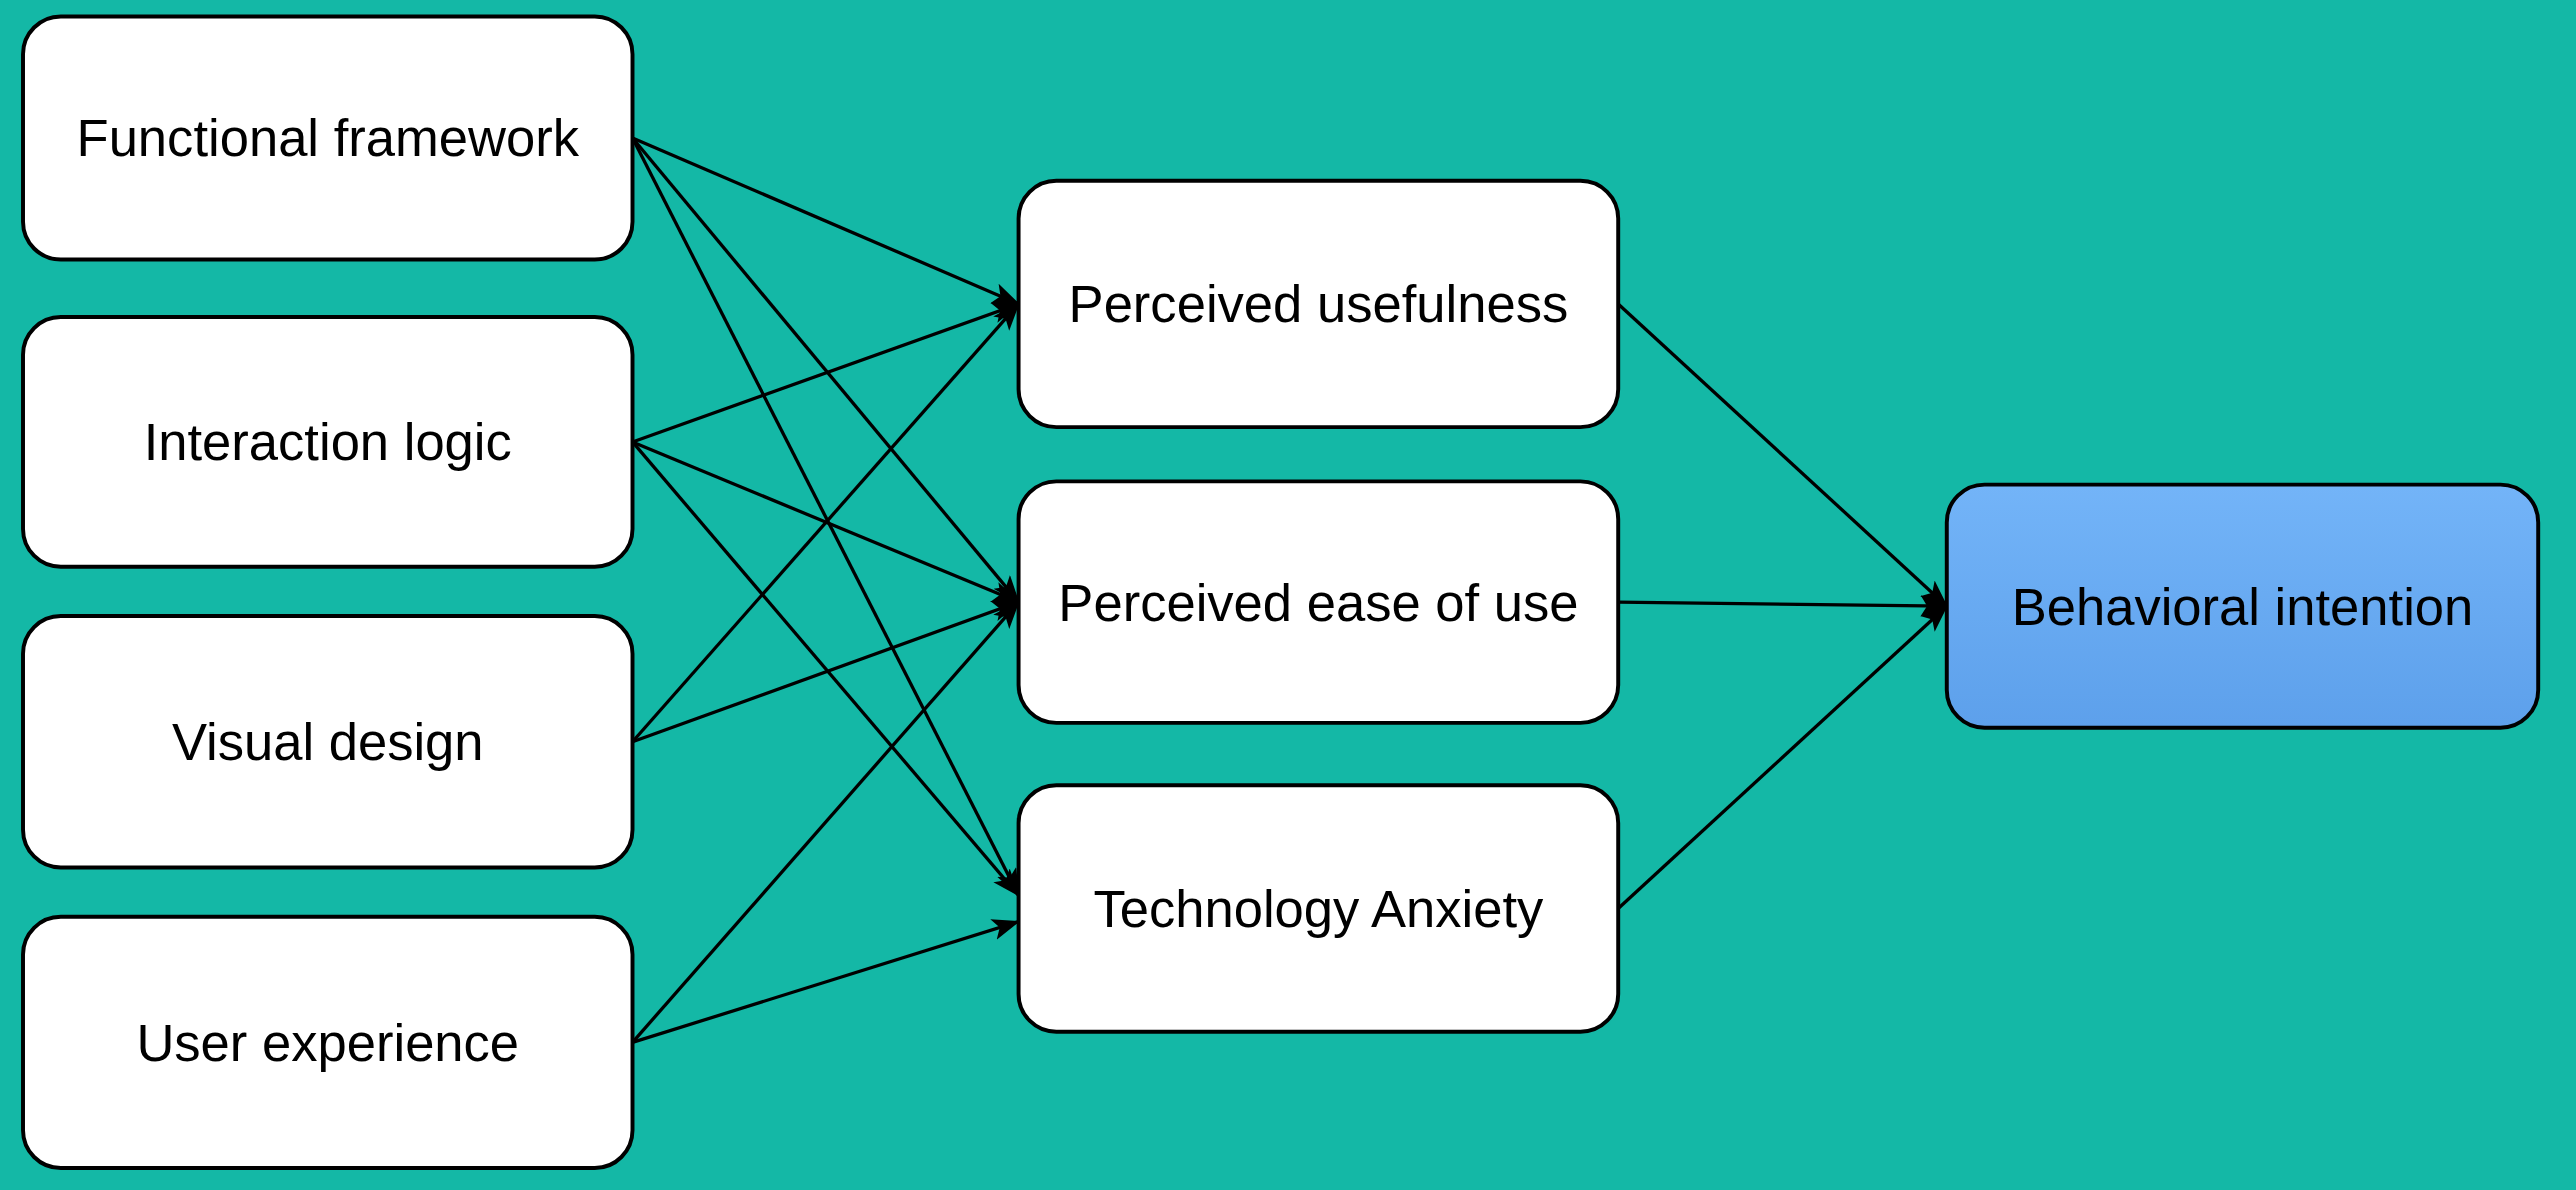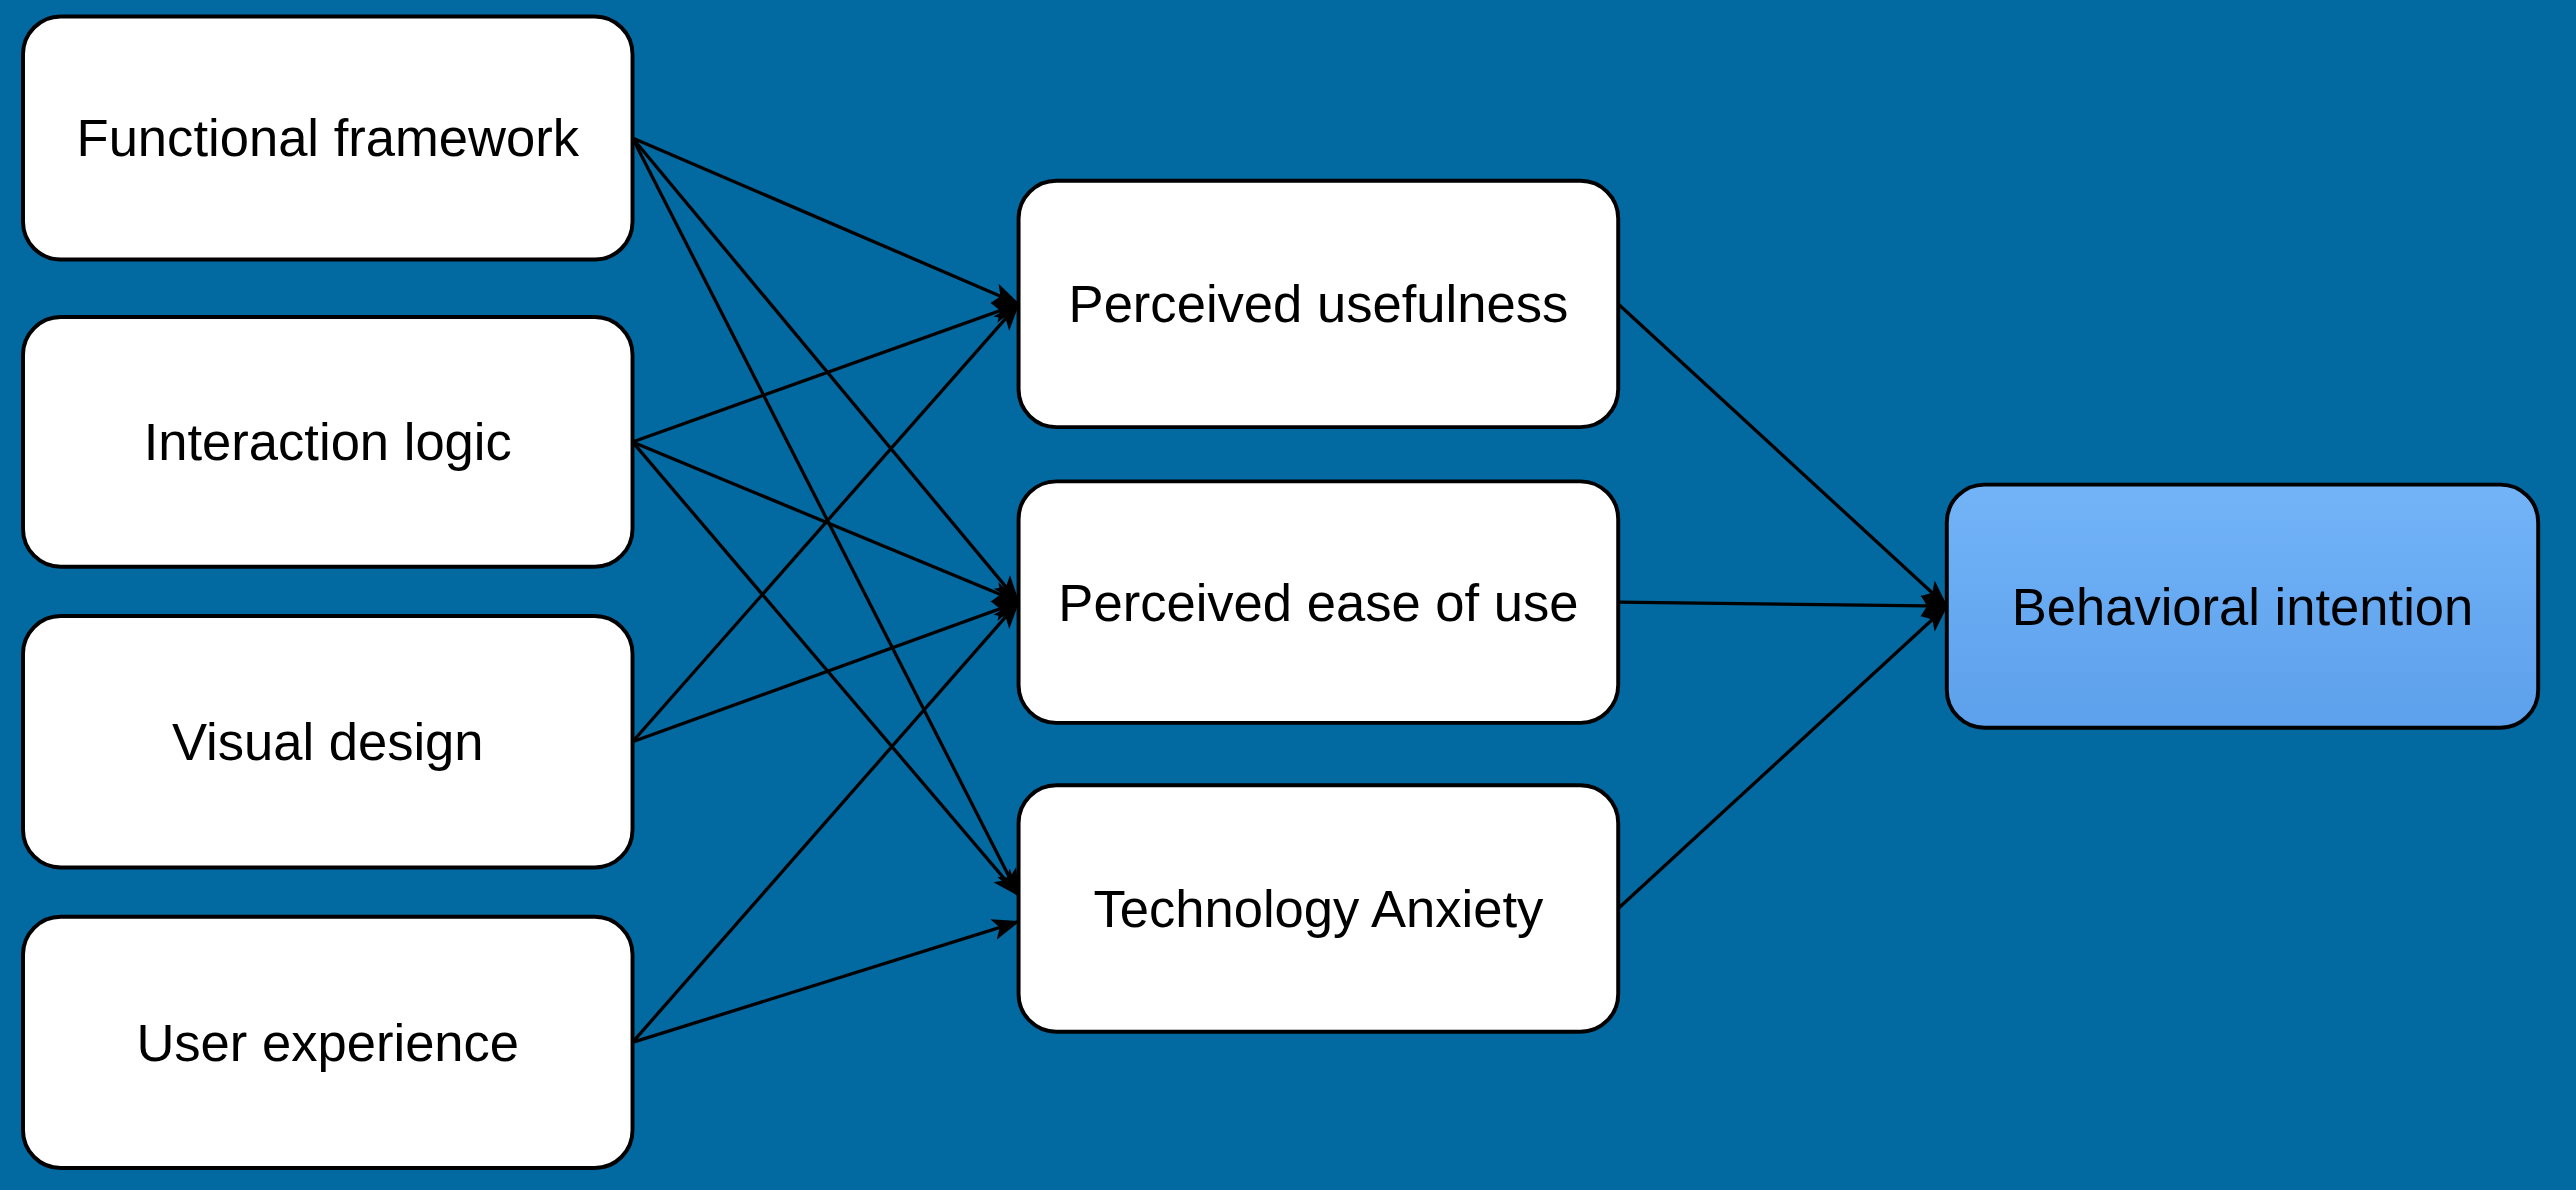--- a/index.html
+++ b/index.html
@@ -3,21 +3,21 @@
 <meta charset="utf-8">
 <title>Diagram</title>
 <style>
   html, body {
     margin: 0;
     padding: 0;
     background: #ffffff;
   }
   .diagram-frame {
     width: 100%;
-    background: #0369a1;
+    background: #14b8a6;
   }
   svg {
     display: block;
     width: 100%;
     height: auto;
     font-family: "Liberation Sans", "DejaVu Sans", sans-serif;
   }
   .node-rect {
     stroke-linejoin: round;
   }

